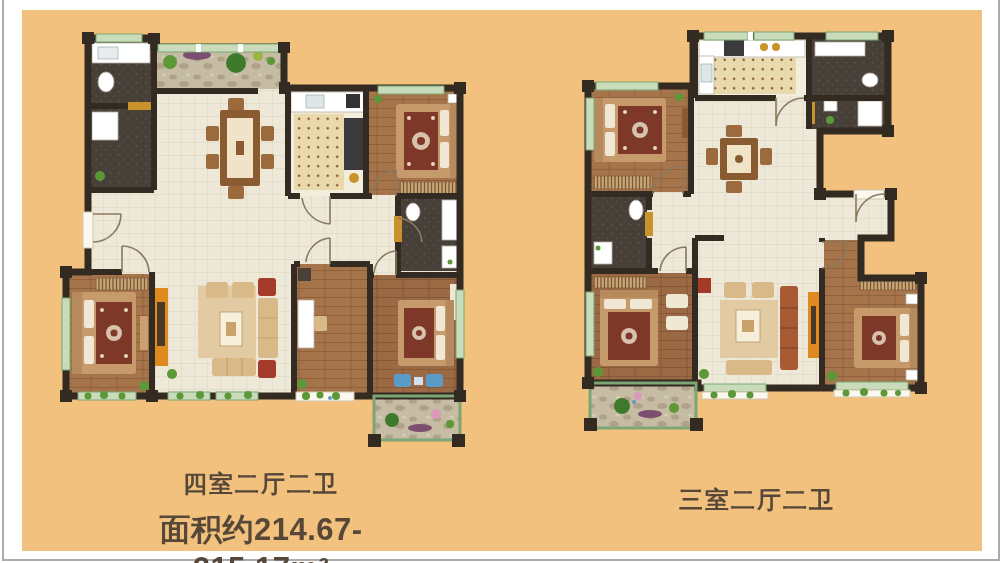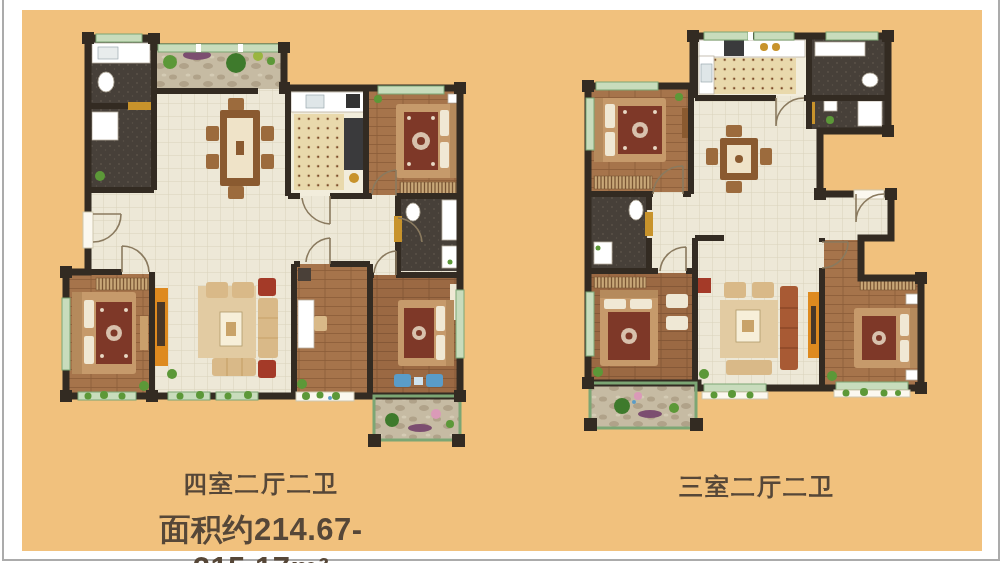--- a/index.html
+++ b/index.html
@@ -8,21 +8,21 @@
     border-left:2px solid var(--frame);border-right:2px solid var(--frame);
     border-bottom:2px solid var(--frame);}
   .canvas{position:absolute;left:22px;top:10px;width:960px;height:541px;background:var(--bg);}
   .plan-svg{position:absolute;}
   #plan-left{left:55px;top:26px;}
   #plan-right{left:576px;top:26px;}
   .caption{position:absolute;text-align:center;color:var(--text);}
   .caption .title{font-size:24px;font-weight:bold;letter-spacing:2px;}
   .caption .area{font-size:31px;font-weight:bold;margin-top:9px;letter-spacing:0.5px;}
   #caption-left{left:111px;top:468px;width:300px;}
-  #caption-right{left:607px;top:471px;width:300px;}
+  #caption-right{left:607px;top:484px;width:300px;}
   svg .wall{stroke:var(--wall);fill:none;}
   svg .arc{stroke:#8a7a5f;stroke-width:1.6;fill:none;}
   svg .win{fill:var(--wingreen);stroke:var(--winframe);stroke-width:1;}
   svg .sill{fill:var(--sill);stroke:#cfc7ae;stroke-width:1;}
   svg .plant{fill:var(--plant);}
   svg .post{fill:var(--wall);}
   svg .white-fix{fill:var(--white);stroke:#b8b0a0;stroke-width:0.8;}
 </style>
 </head>
 <body>

